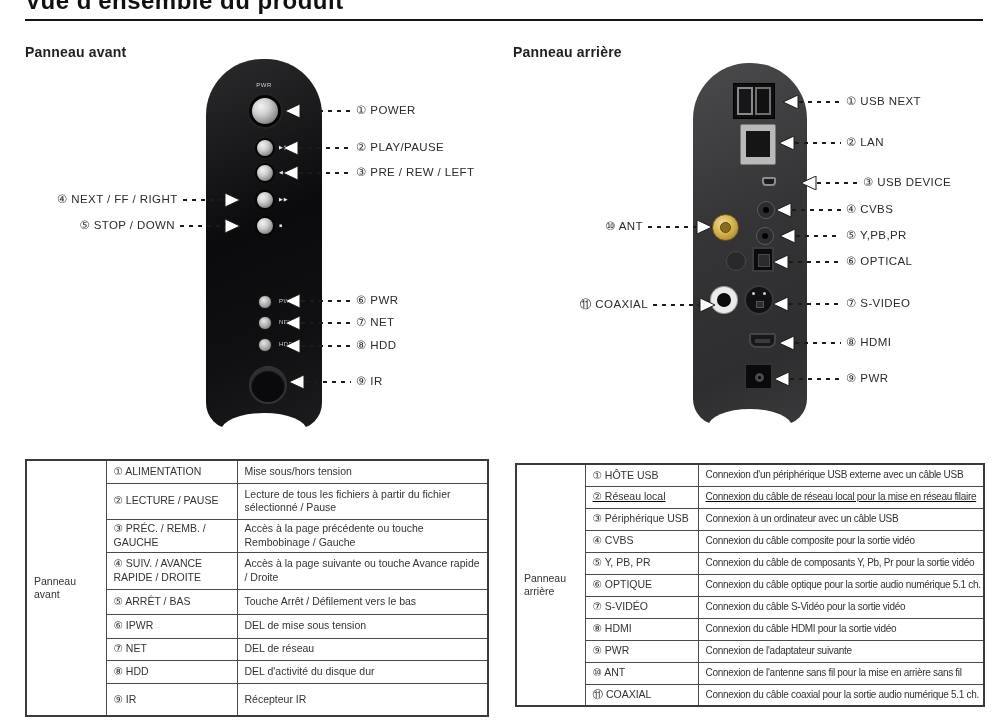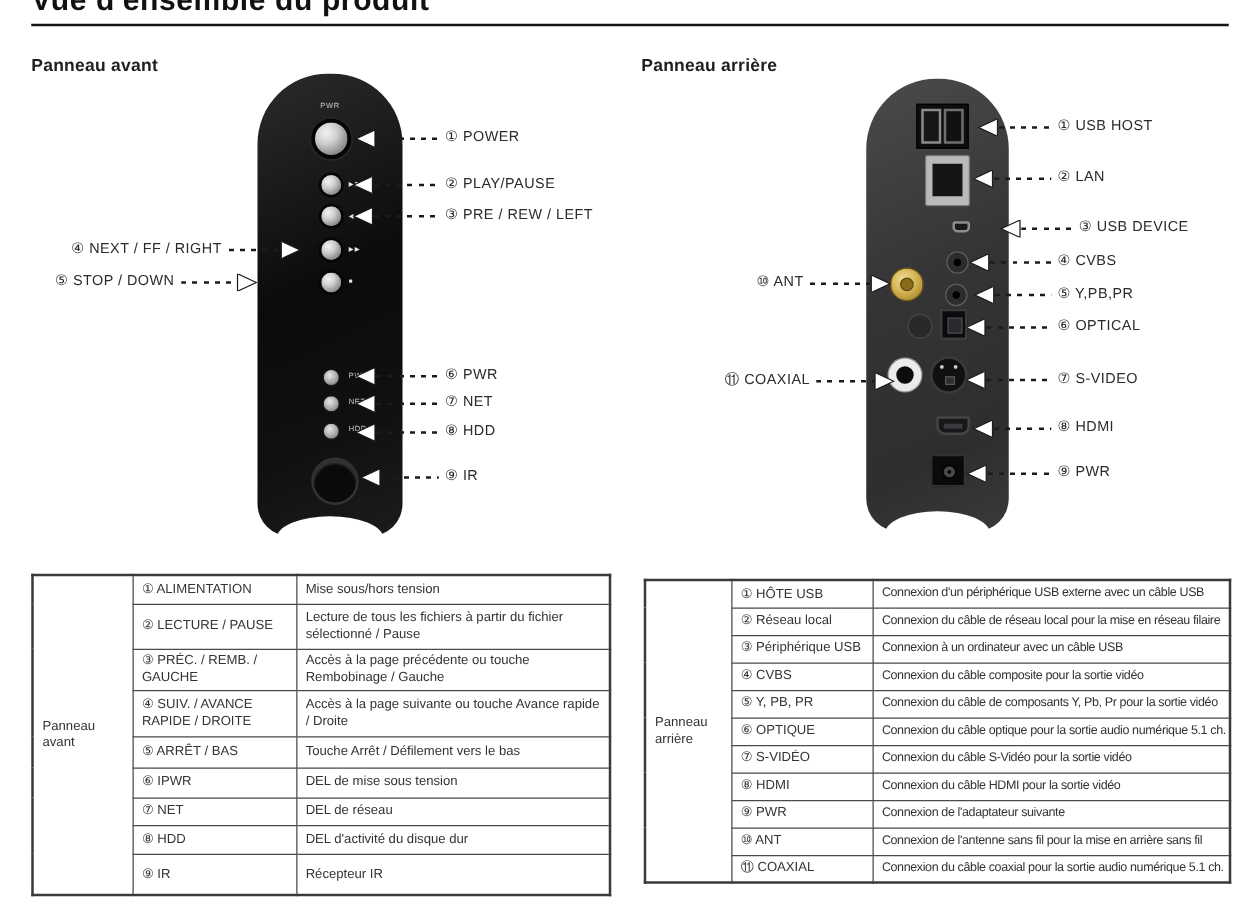--- a/index.html
+++ b/index.html
@@ -143,21 +143,21 @@
   <span class="lbl gapL">⑨ IR</span>
 </div>
 
 <div class="callout" style="left:57px;top:192px;width:184px;justify-content:flex-end;">
   <span class="lbl gapR">④ NEXT / FF / RIGHT</span>
   <div class="dash" style="width:44px;"></div>
   <svg class="arr" width="17" height="14">
       <polygon points="1,0 1,14 16,7" fill="#fff" stroke="#1b1b1b" stroke-width="1"></polygon>
     </svg>
 </div>
-<div class="callout" style="left:44px;top:218px;width:184px;">
+<div class="callout" style="left:57px;top:218px;width:184px;justify-content:flex-end;">
   <span class="lbl gapR">⑤ STOP / DOWN</span>
   <div class="dash" style="width:44px;"></div>
   <svg class="arr" width="17" height="14">
       <polygon points="1,0 1,14 16,7" fill="#fff" stroke="#1b1b1b" stroke-width="1"></polygon>
     </svg>
 </div>
 
 <div class="device" style="left:693px;top:63px;width:114px;height:362px;">
   <div class="body rear-body"></div>
   <div class="foot-notch"></div>
@@ -207,21 +207,21 @@
       <div class="circle" style="left:3px;top:3px;width:3px;height:3px;background:#000;"></div>
     </div>
   </div>
 </div>
 
 <div class="callout" style="left:782px;top:94px;">
   <svg class="arr" width="17" height="14">
       <polygon points="16,0 16,14 1,7" fill="#fff" stroke="#1b1b1b" stroke-width="1"></polygon>
     </svg>
   <div class="dash" style="width:42px;"></div>
-  <span class="lbl gapL">① USB HOST</span>
+  <span class="lbl gapL">① USB NEXT</span>
 </div>
 <div class="callout" style="left:778px;top:135px;justify-content:flex-end;">
   <svg class="arr" width="17" height="14">
       <polygon points="16,0 16,14 1,7" fill="#fff" stroke="#1b1b1b" stroke-width="1"></polygon>
     </svg>
   <div class="dash" style="width:46px;"></div>
   <span class="lbl gapL">② LAN</span>
 </div>
 <div class="callout" style="left:800px;top:175px;">
   <svg class="arr" width="17" height="14">
@@ -340,21 +340,21 @@
       <col style="width:69px;">
       <col style="width:113px;">
       <col style="width:286px;">
     </colgroup>
   <tbody>
     <tr style="height:22px;">
       <td class="panel-cell" rowspan="11">Panneau arrière</td>
       <td>① HÔTE USB</td>
       <td class="desc">Connexion d'un périphérique USB externe avec un câble USB</td>
     </tr>
-    <tr style="height:22px;">
+    <tr style="height:22px;text-decoration:underline;">
       <td>② Réseau local</td>
       <td class="desc">Connexion du câble de réseau local pour la mise en réseau filaire</td>
     </tr>
     <tr style="height:22px;">
       <td>③ Périphérique USB</td>
       <td class="desc">Connexion à un ordinateur avec un câble USB</td>
     </tr>
     <tr style="height:22px;">
       <td>④ CVBS</td>
       <td class="desc">Connexion du câble composite pour la sortie vidéo</td>

